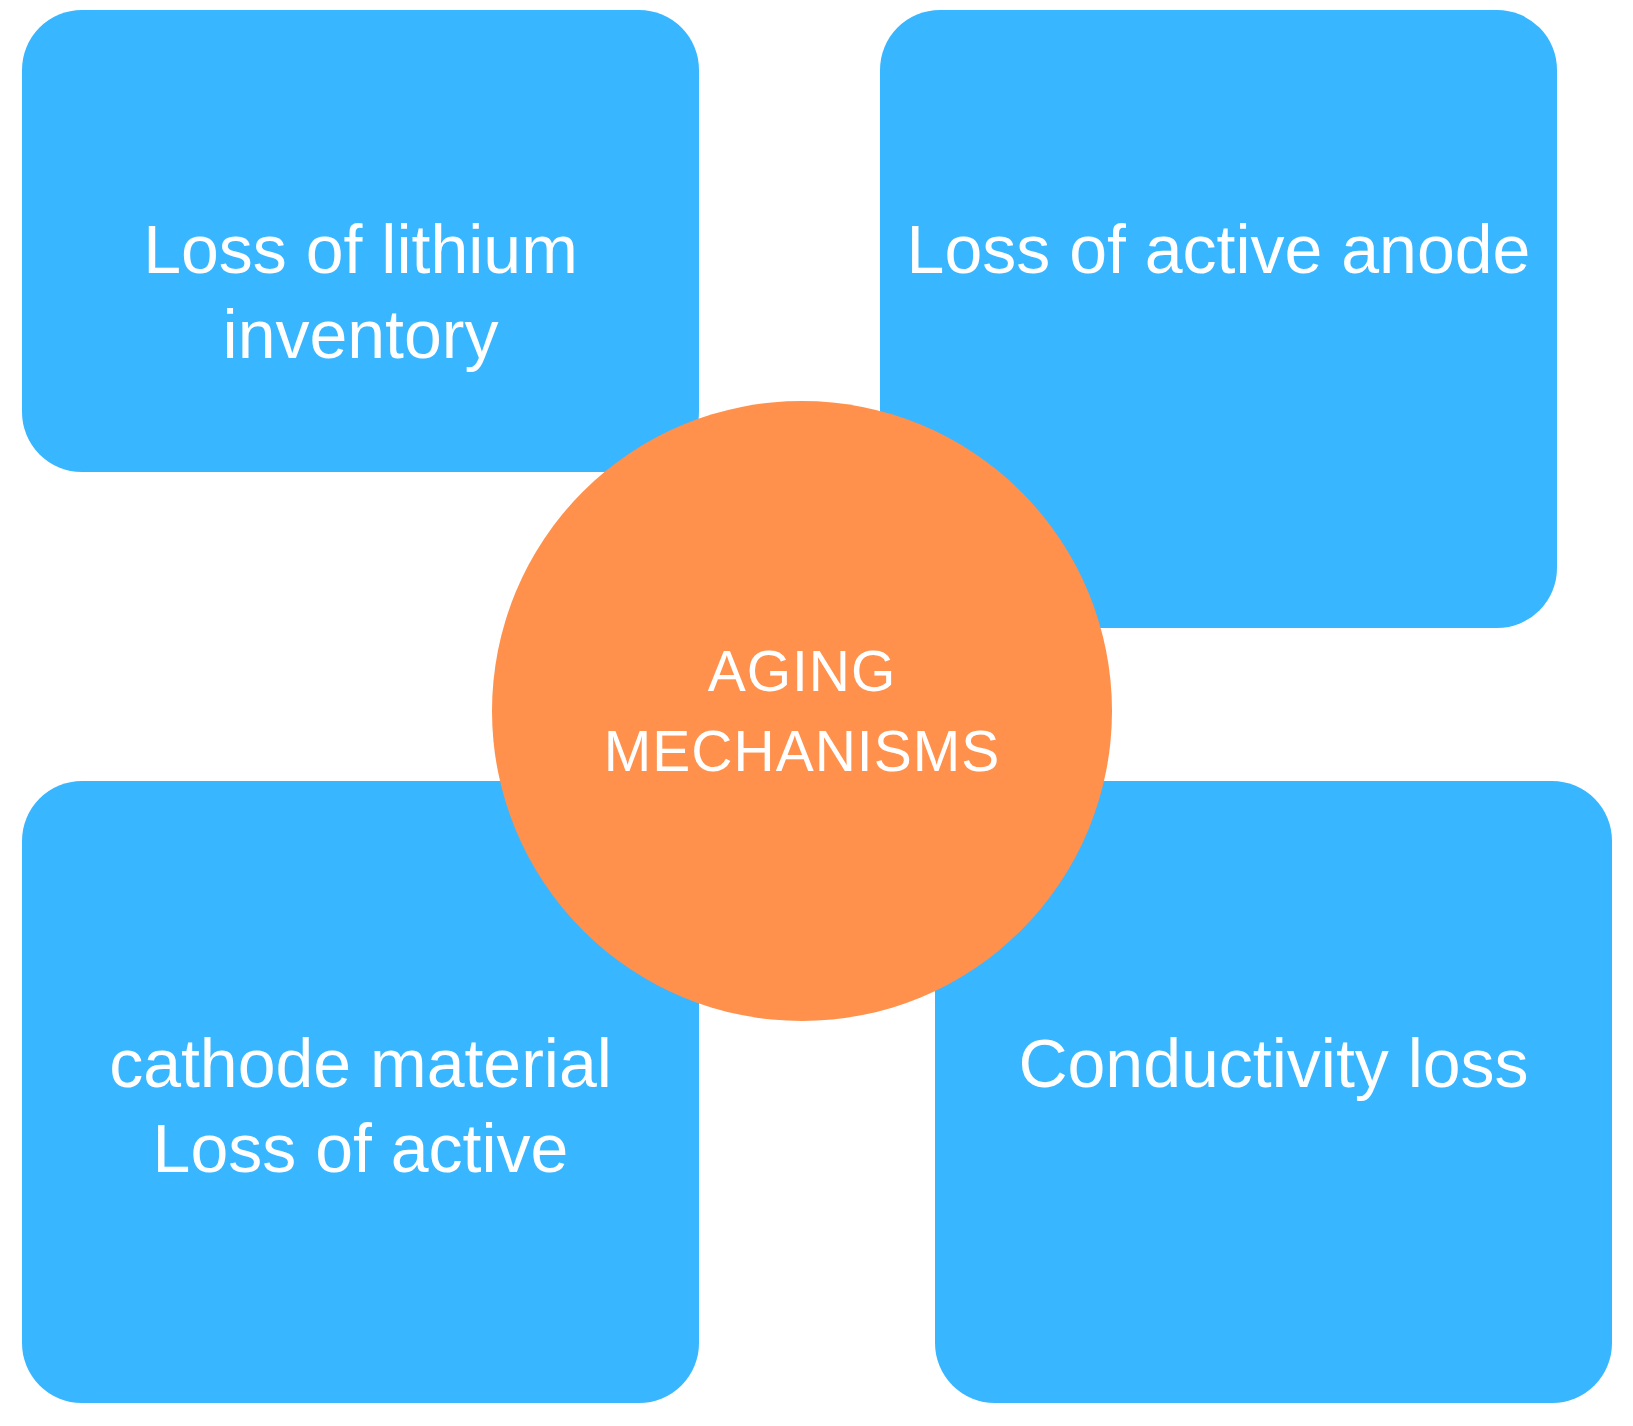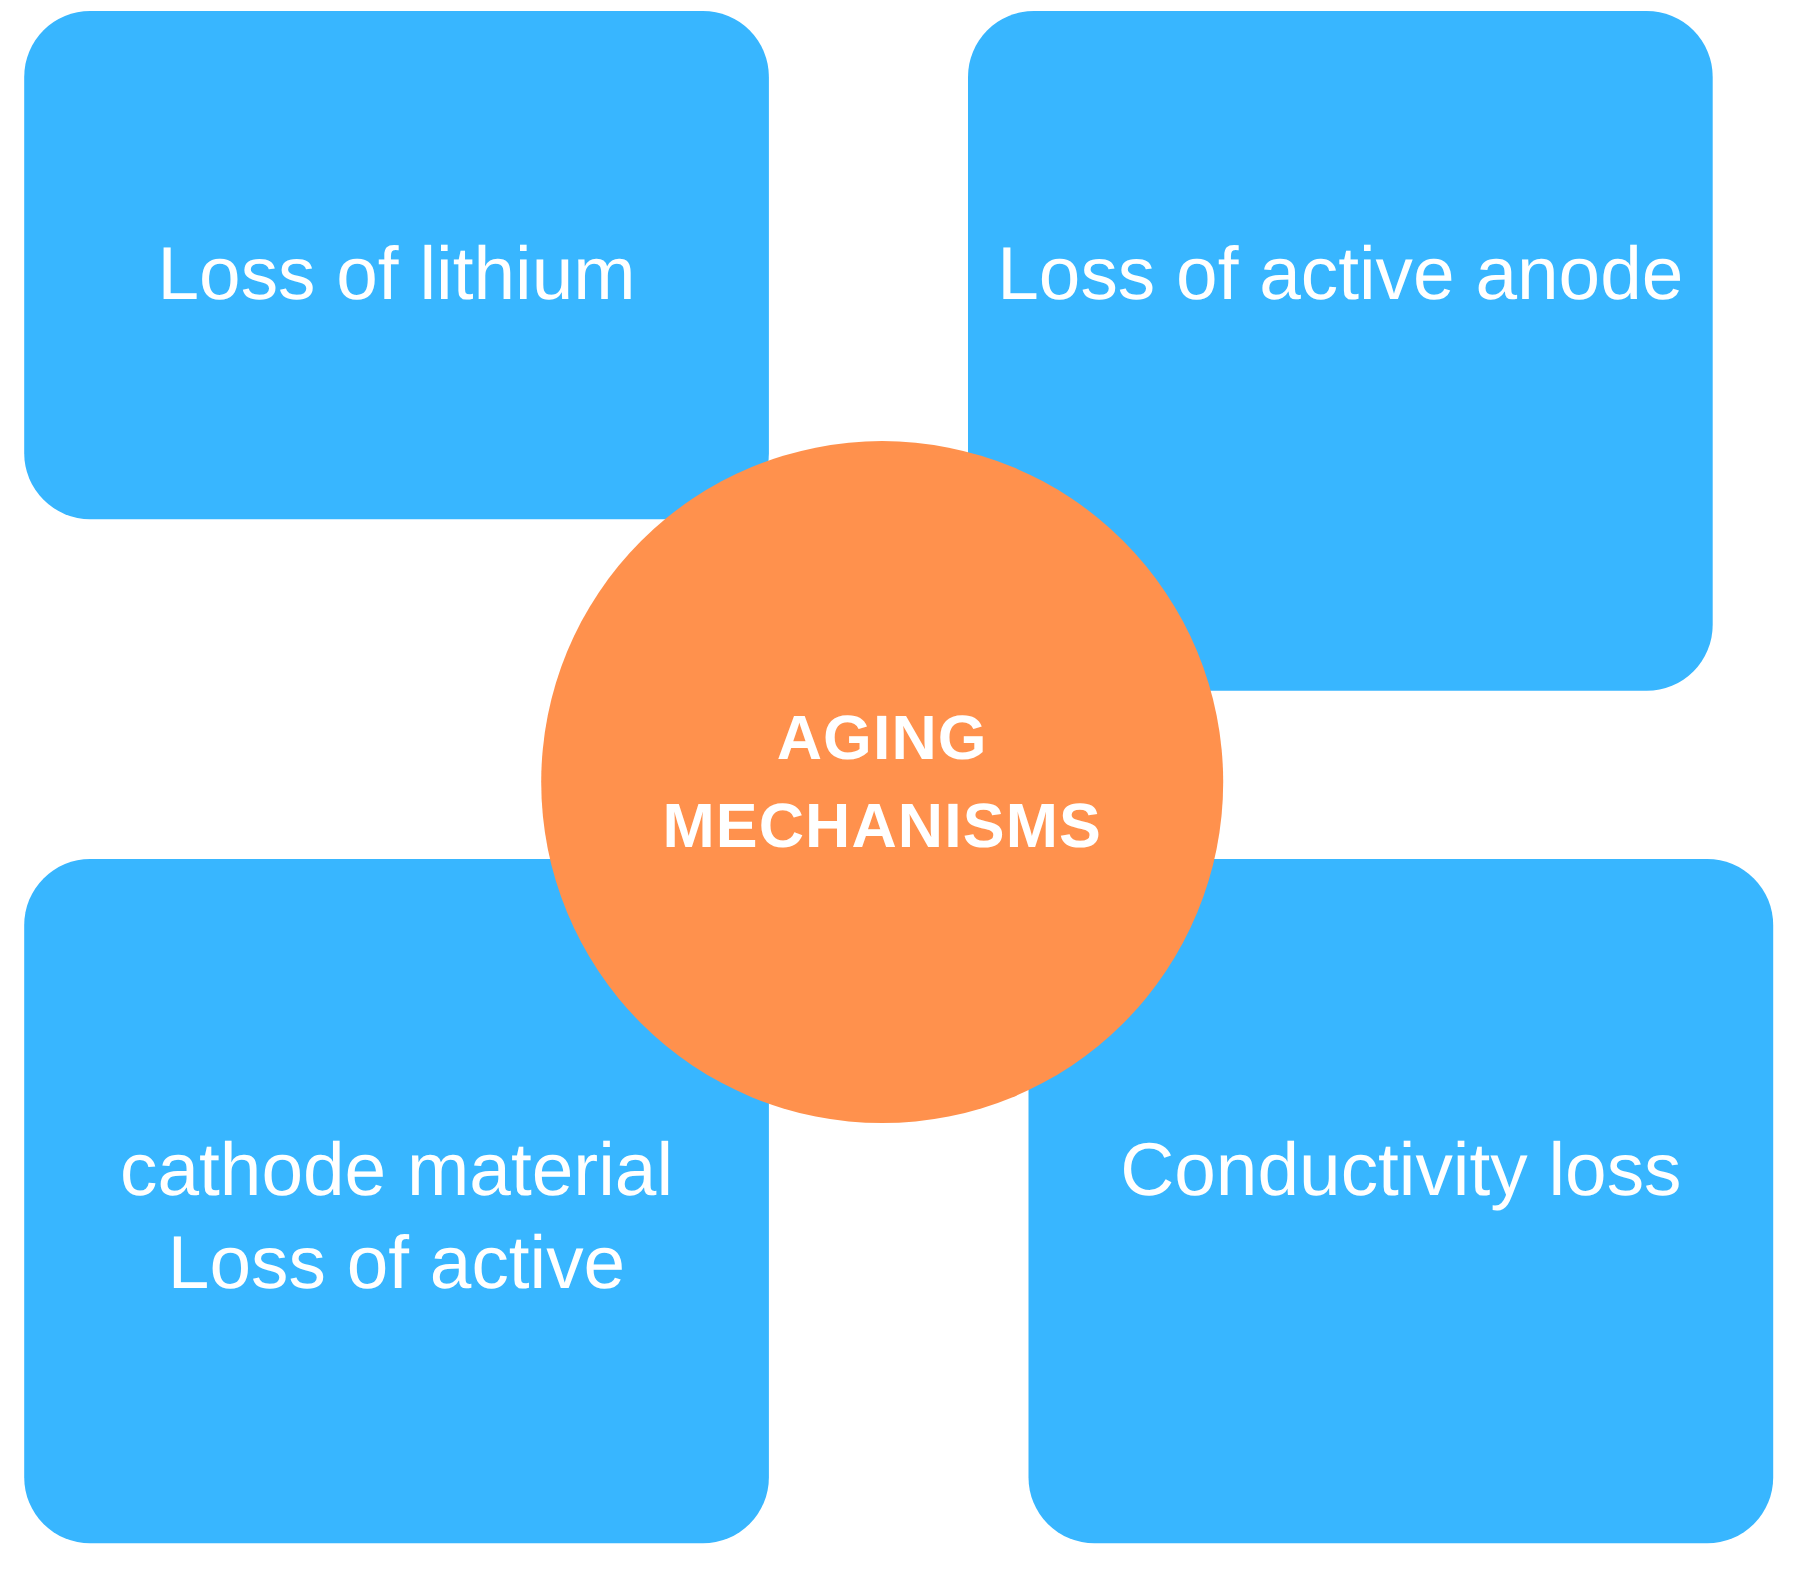--- a/index.html
+++ b/index.html
@@ -48,29 +48,30 @@
     display: flex;
     flex-direction: column;
     align-items: center;
     justify-content: center;
     text-align: center;
     font-size: 57px;
     line-height: 80px;
     font-weight: 500;
     letter-spacing: 1px;
   }
-  .center-circle .line { display: block; font-weight: bold; }
+  .center-circle .line { display: block; }
 </style>
 </head>
 <body>
 
 <div class="canvas">
 
   <div class="quadrant q-tl">
     <span class="line">Loss of lithium</span>
+    <span class="line">inventory</span>
   </div>
 
   <div class="quadrant q-tr">
     <span class="line">Loss of active anode</span>
   </div>
 
   <div class="quadrant q-bl">
     <span class="line">cathode material</span>
     <span class="line">Loss of active</span>
   </div>

